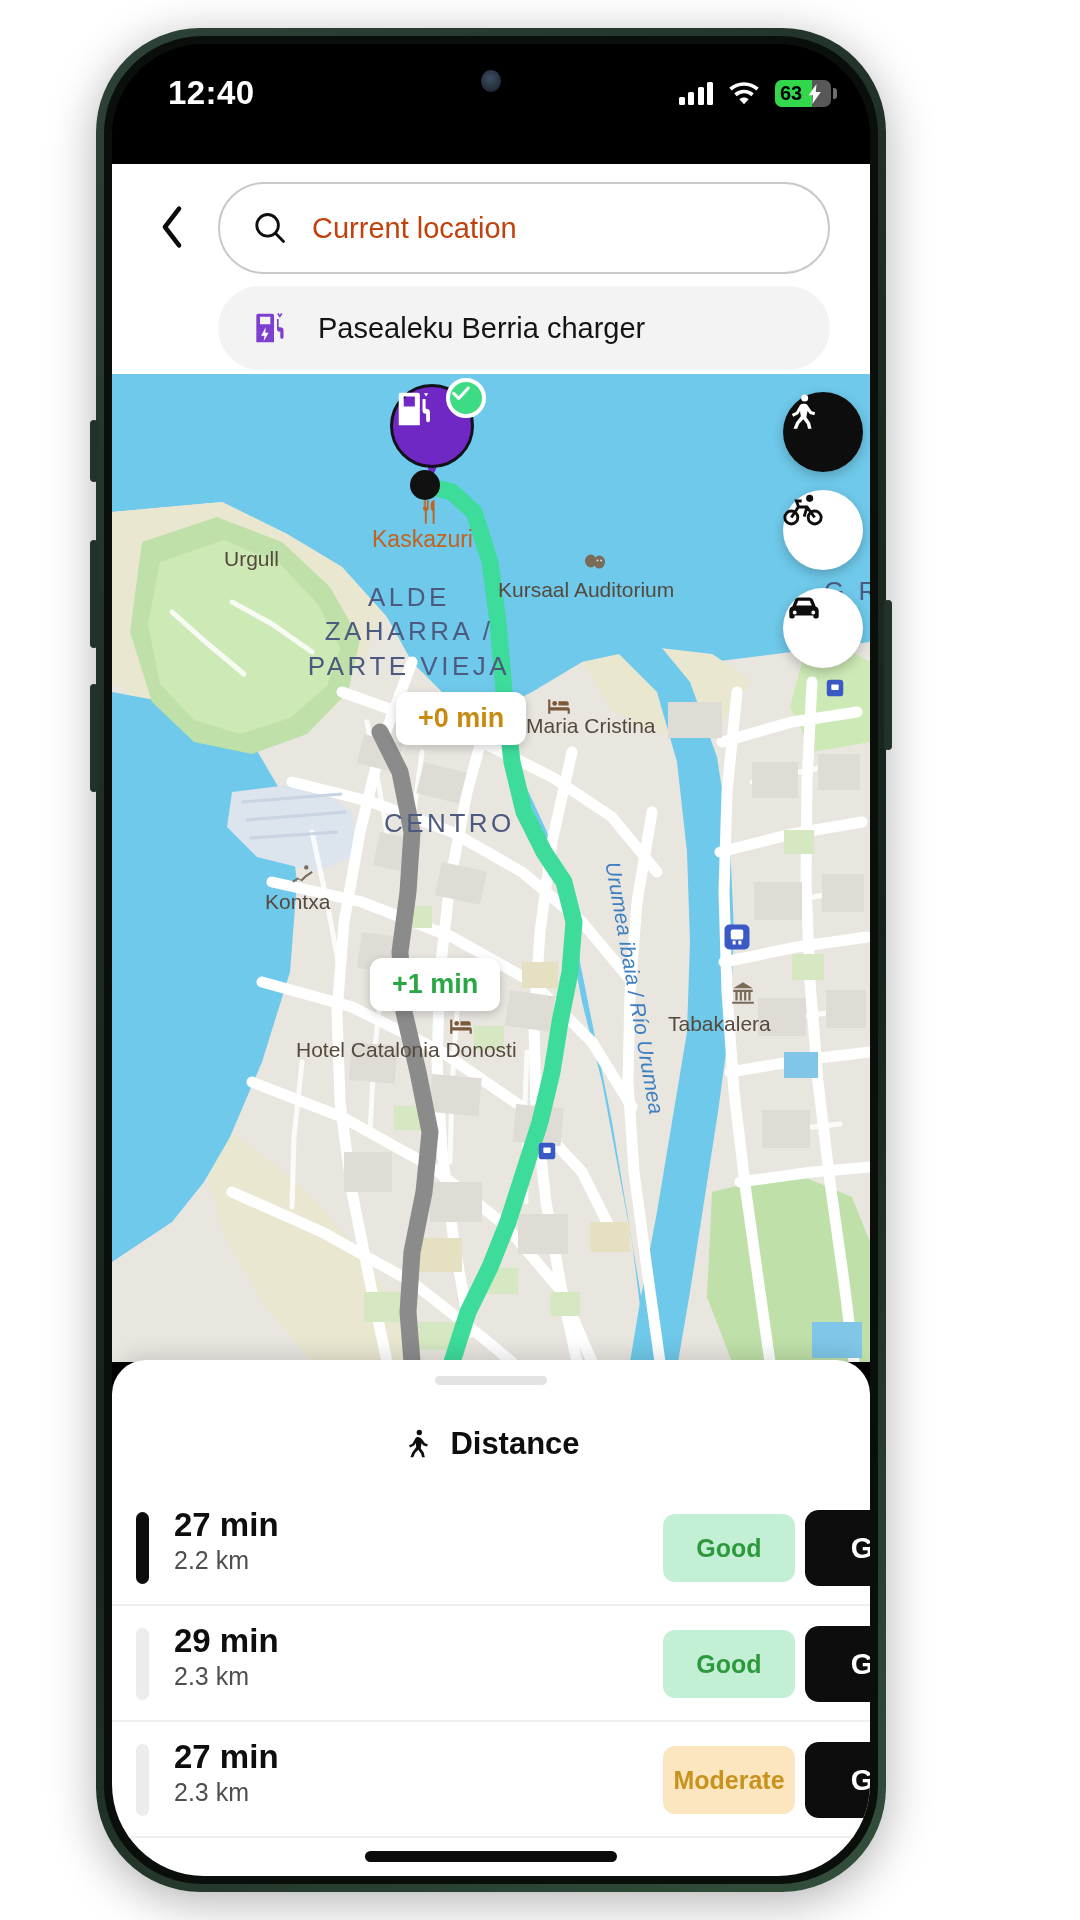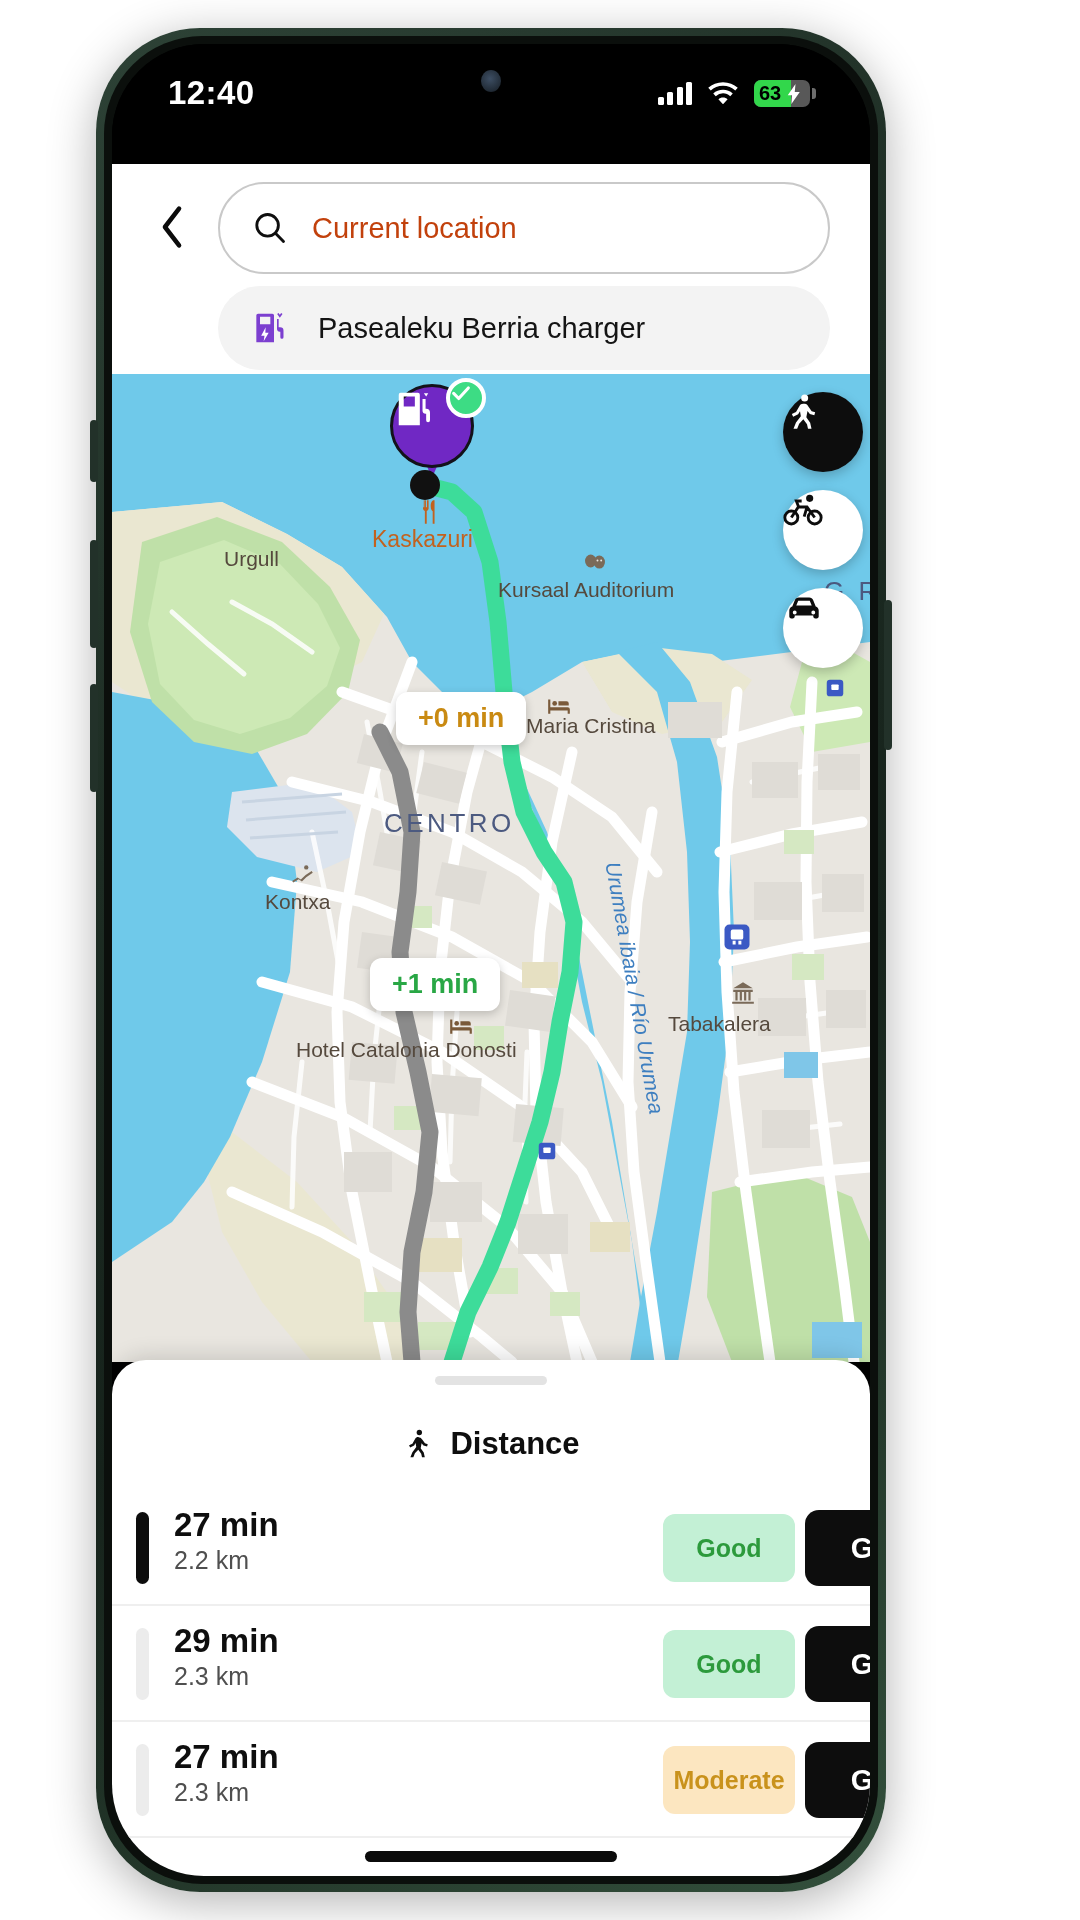--- a/index.html
+++ b/index.html
@@ -61,21 +61,21 @@
     position: absolute; left: 50%; transform: translateX(-50%); top: 26px;
     width: 20px; height: 22px; border-radius: 50%;
     background: radial-gradient(circle at 45% 40%, #3d4e63 0%, #212b36 70%, #0d1116 100%);
   }
   .sb-time {
     position: absolute; left: 56px; top: 30px;
     font-size: 33px; font-weight: 700; letter-spacing: .4px;
     font-family: "Liberation Sans", sans-serif;
   }
   .sb-right {
-    position: absolute; right: 60px; top: 36px;
+    position: absolute; right: 39px; top: 36px;
     display: flex; align-items: center; gap: 16px;
   }
   .sig { display: flex; align-items: flex-end; gap: 3.5px; height: 23px; }
   .sig i { width: 6px; background: #fff; border-radius: 1.5px; display: block; }
   .sig i:nth-child(1){ height: 8px; }
   .sig i:nth-child(2){ height: 13px; }
   .sig i:nth-child(3){ height: 18px; }
   .sig i:nth-child(4){ height: 23px; }
   .batt {
     position: relative; width: 56px; height: 27px;
@@ -462,20 +462,21 @@
       </div>
       <div class="poi-ico" style="left:424px;top:778px;">
         <svg width="22" height="24" viewBox="0 0 24 24">
           <rect x="3" y="2" width="18" height="18" rx="3.5" fill="#3b59c4"></rect>
           <rect x="8" y="7" width="8" height="6" rx="1" fill="#fff"></rect>
         </svg>
       </div>
 
       <div class="maplabel lbl-poi" style="left:112px;top:185px;">Urgull</div>
       <div class="maplabel lbl-food" style="left:260px;top:164px;">Kaskazuri</div>
+      <div class="maplabel lbl-area" style="left:192px;top:218px;width:210px;">ALDE<br>ZAHARRA /<br>PARTE VIEJA</div>
       <div class="maplabel lbl-poi" style="left:386px;top:216px;">Kursaal Auditorium</div>
       <div class="maplabel lbl-poi" style="left:414px;top:352px;">Maria Cristina</div>
       <div class="maplabel lbl-area" style="left:272px;top:444px;">CENTRO</div>
       <div class="maplabel lbl-poi" style="left:153px;top:528px;text-align:right;">Kontxa</div>
       <div class="maplabel lbl-poi" style="left:556px;top:650px;">Tabakalera</div>
       <div class="maplabel lbl-poi" style="left:184px;top:676px;">Hotel Catalonia Donosti</div>
       <div class="maplabel lbl-river" style="left:512px;top:498px;transform:rotate(80deg);transform-origin:left top;">Urumea ibaia / Río Urumea</div>
       <div class="maplabel lbl-area" style="left:712px;top:212px;">G R</div>
 
       <div class="timechip chip-amber" style="left:284px;top:330px;">+0 min</div>

